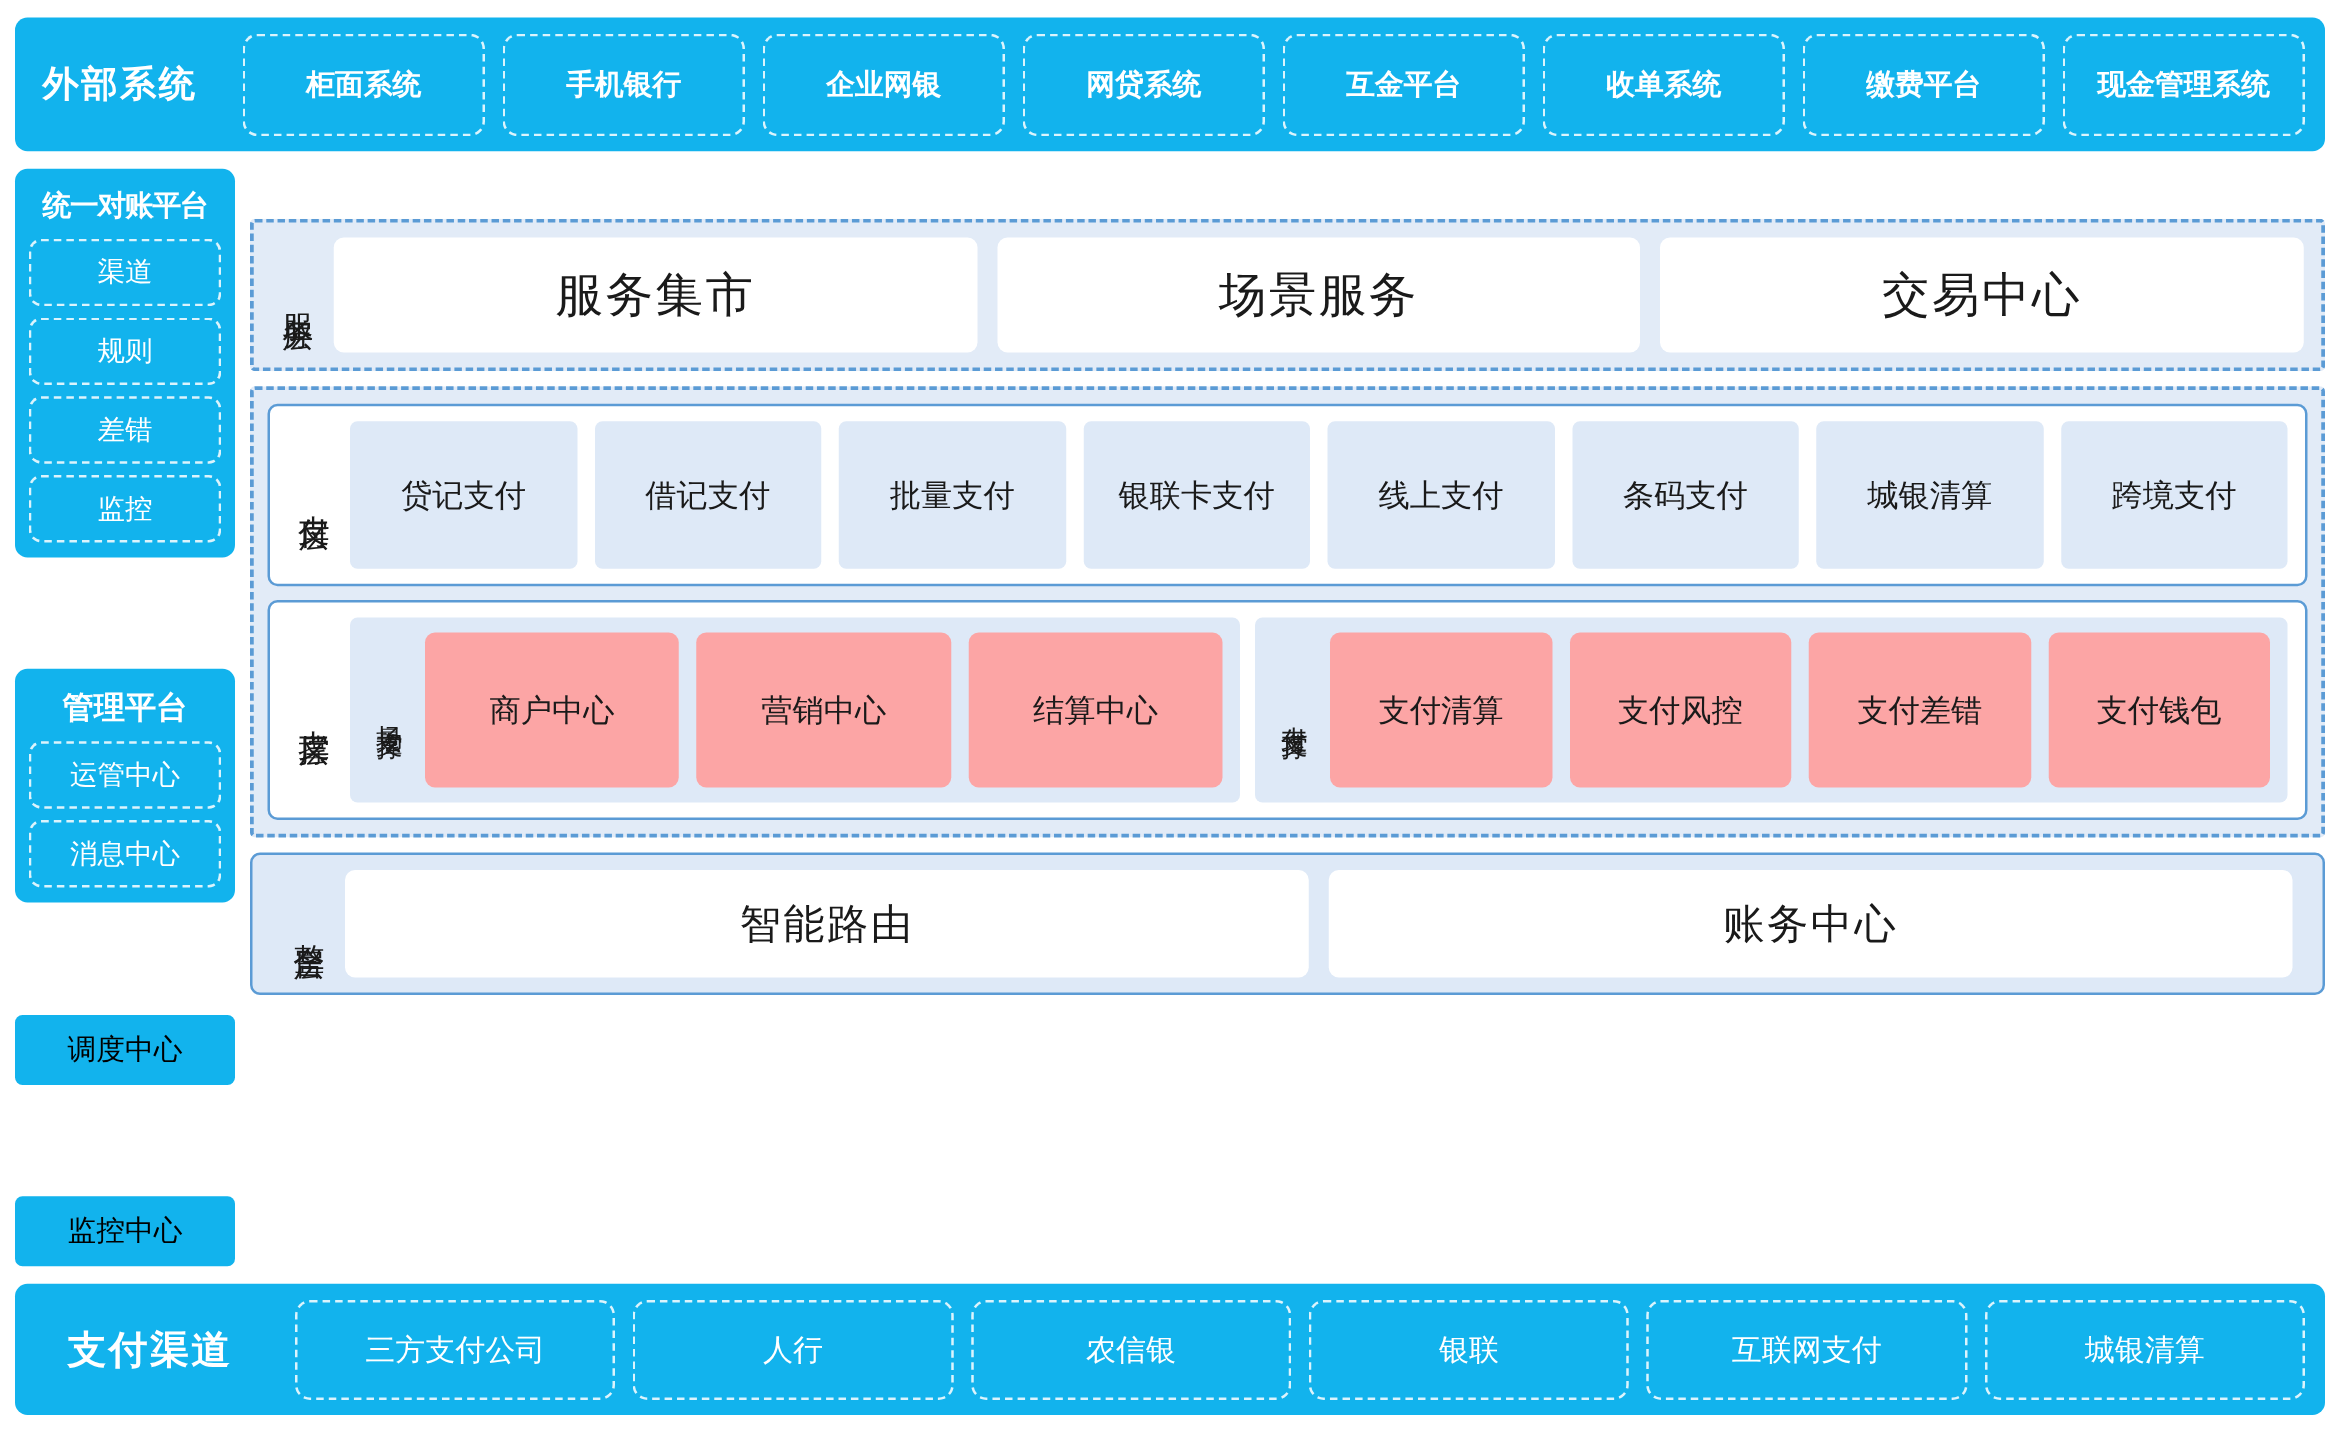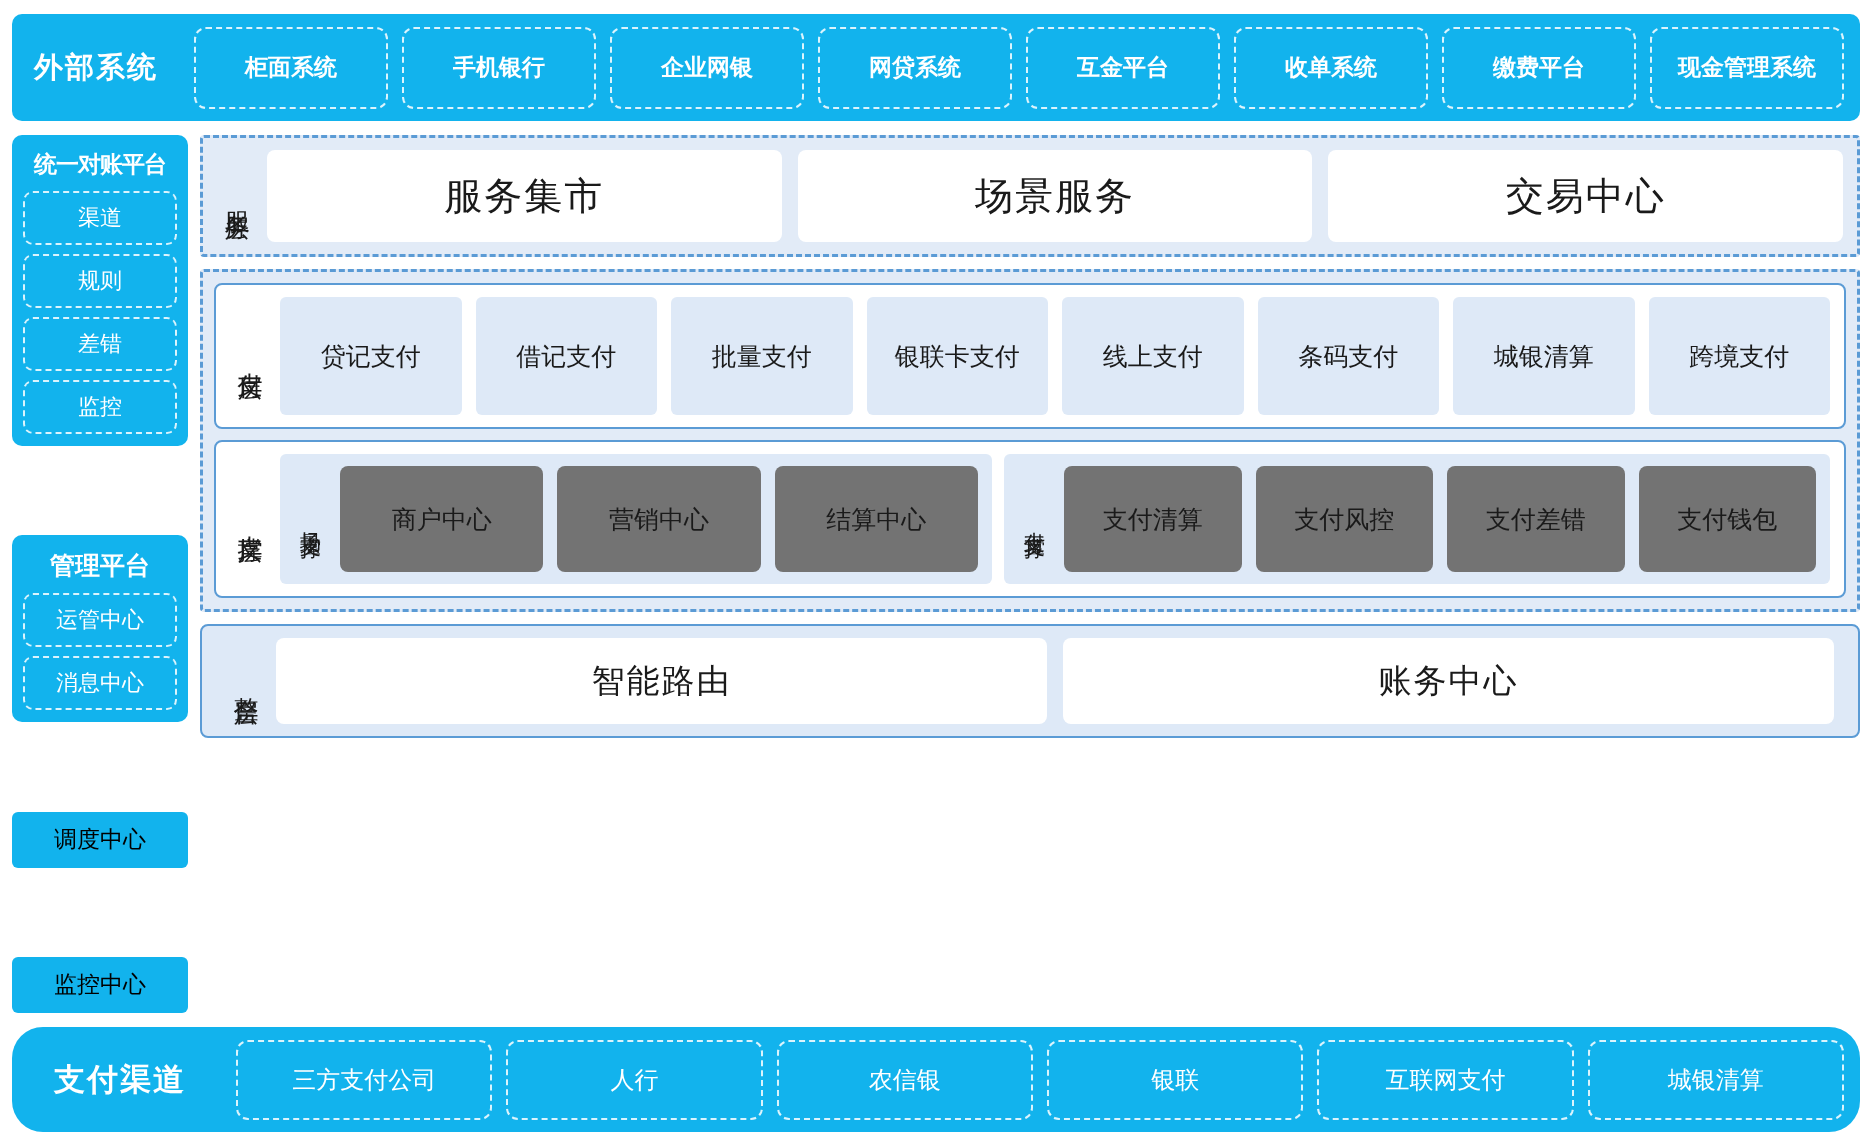--- a/index.html
+++ b/index.html
@@ -105,20 +105,21 @@
     white-space: nowrap;
     flex: 0 0 auto;
   }
 
   
   #content {
     flex: 1 1 auto;
     display: flex; flex-direction: column;
     gap: 12px;
     min-width: 0;
+    margin-top: 40px;
   }
 
   
   .dashdot-box {
     border: 3px dashed #5B9BD5;
     background: #E2EBF7;
     border-radius: 4px;
     padding: 10px;
   }
 
@@ -190,44 +191,44 @@
   #support-row .groups { display: flex; gap: 12px; flex: 1 1 auto; }
   .support-group {
     background: #DEE9F7;
     border-radius: 6px;
     padding: 12px 14px;
     display: flex; align-items: center; gap: 12px;
     flex: 1 1 auto;
   }
   .support-group .cards { display: flex; gap: 14px; flex: 1 1 auto; }
   .support-card {
-    background: #737373;
+    background: #fca5a5;
     border-radius: 8px;
-    height: 106px;
+    height: 124px;
     flex: 1 1 0;
     display: flex; align-items: center; justify-content: center;
     font-size: 25px;
     color: #1a1a1a;
     white-space: nowrap;
   }
 
   
   #integration-box {
     background: #DEE9F7;
     border: 2px solid #5B9BD5;
     border-radius: 8px;
     padding: 12px 24px;
     display: flex; gap: 10px; align-items: stretch;
     flex: 0 0 auto;
   }
   #integration-box .cards { display: flex; gap: 16px; flex: 1 1 auto; }
   #integration-box .white-card { height: 86px; flex: 1 1 0; font-size: 33px; }
 
   
-  #channel-band { height: 105px; padding: 12px 16px; flex: 0 0 auto; border-radius: 31px; }
+  #channel-band { height: 105px; padding: 12px 16px; flex: 0 0 auto; }
   #channel-band .band-title { width: 184px; margin-right: 10px; font-size: 31px; }
   #channel-band .dash-chip { height: 80px; font-weight: 400; font-size: 24px; }
 </style>
 </head>
 <body>
 
 <div id="root">
 
   <div class="cyan-band" id="external-band">
     <div class="band-title">外部系统</div>

